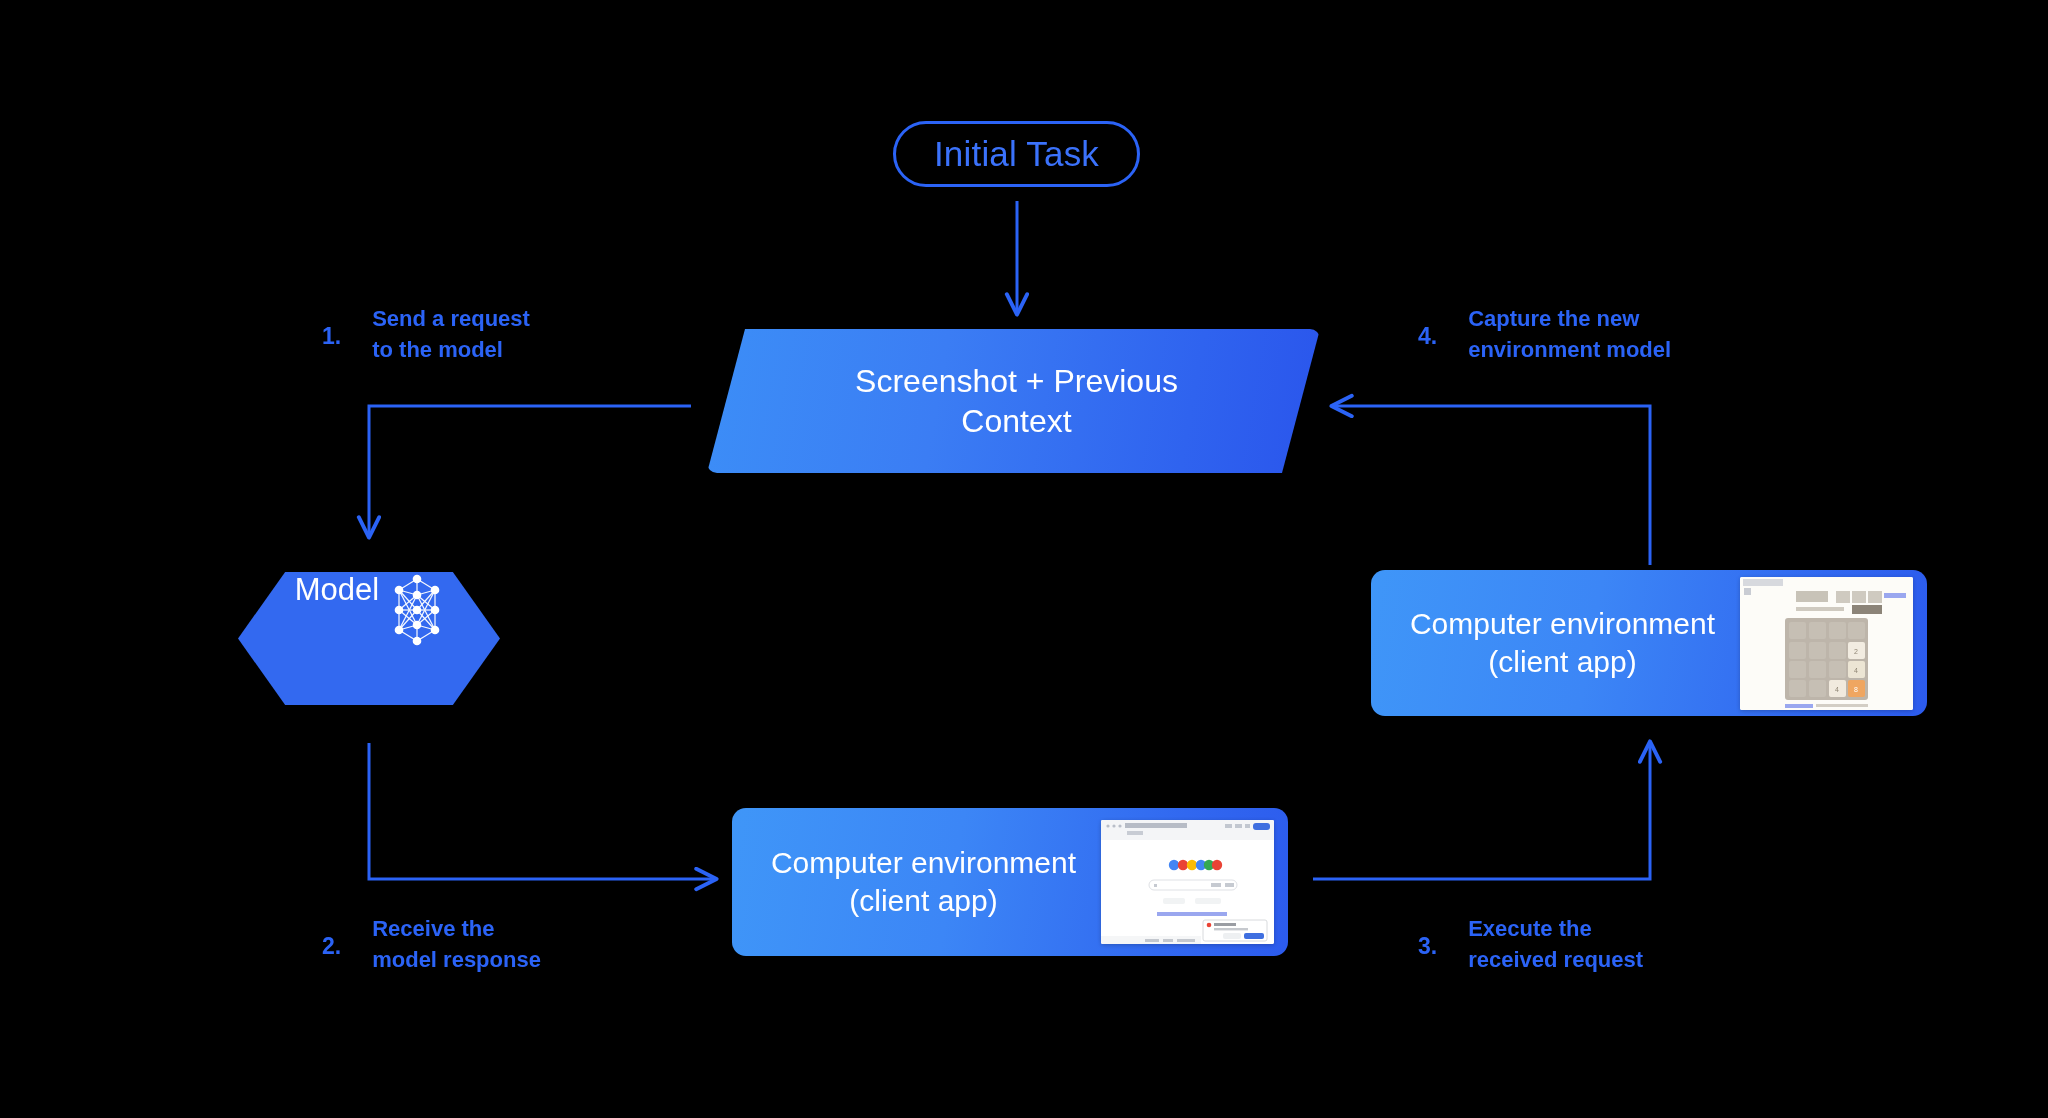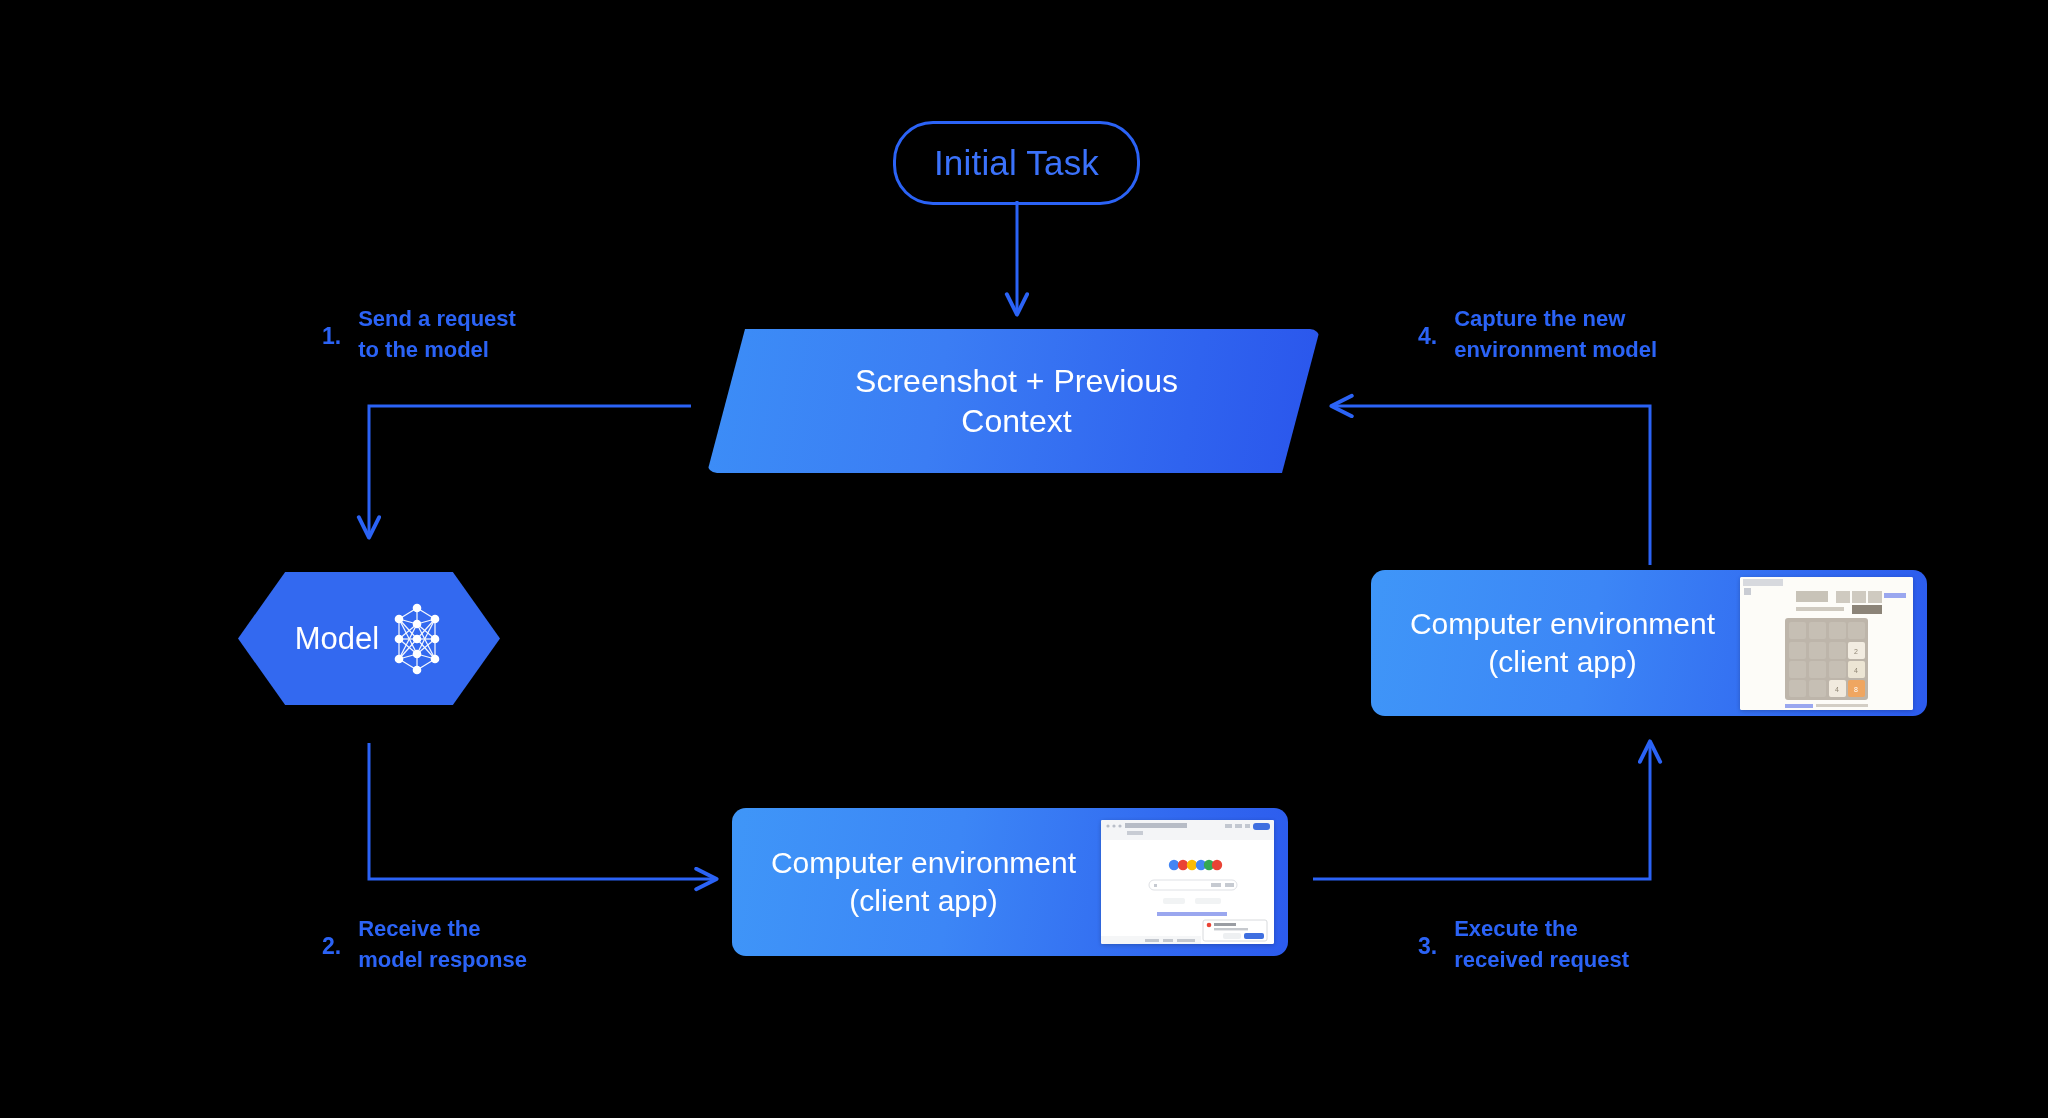--- a/index.html
+++ b/index.html
@@ -27,21 +27,21 @@
     width: 2048px; height: 1118px;
     pointer-events: none;
   }
 
   
   .pill {
     position: absolute;
     left: 893px;
     top: 121px;
     width: 247px;
-    height: 84px;
+    height: 66px;
     border: 3px solid #2b63f6;
     border-radius: 40px;
     box-sizing: border-box;
     display: flex;
     align-items: center;
     justify-content: center;
   }
   .pill-label {
     color: #3b72fb;
     font-size: 35px;
@@ -75,21 +75,21 @@
   
   .hexagon {
     position: absolute;
     left: 238px;
     top: 572px;
     width: 262px;
     height: 133px;
     background: #3369f0;
     clip-path: polygon(18% 0%, 82% 0%, 100% 50%, 82% 100%, 18% 100%, 0% 50%);
     display: flex;
-    align-items: center;
+    align-items: flex-start;
     justify-content: center;
     gap: 12px;
   }
   .hexagon-label {
     color: #ffffff;
     font-size: 31px;
     white-space: nowrap;
   }
   .nn-icon { display: block; }
 
@@ -145,20 +145,21 @@
     font-size: 23px;
     font-weight: 700;
     line-height: 1.0;
     padding-top: 22px;
   }
   .step-text {
     font-size: 22px;
     font-weight: 700;
     line-height: 1.42;
     white-space: pre-line;
+    margin-left: 14px;
   }
   .step.s1 { left: 322px; top: 303px; }
   .step.s4 { left: 1418px; top: 303px; }
   .step.s2 { left: 322px; top: 913px; }
   .step.s3 { left: 1418px; top: 913px; }
 </style>
 </head>
 <body>
 
 <div id="stage">

